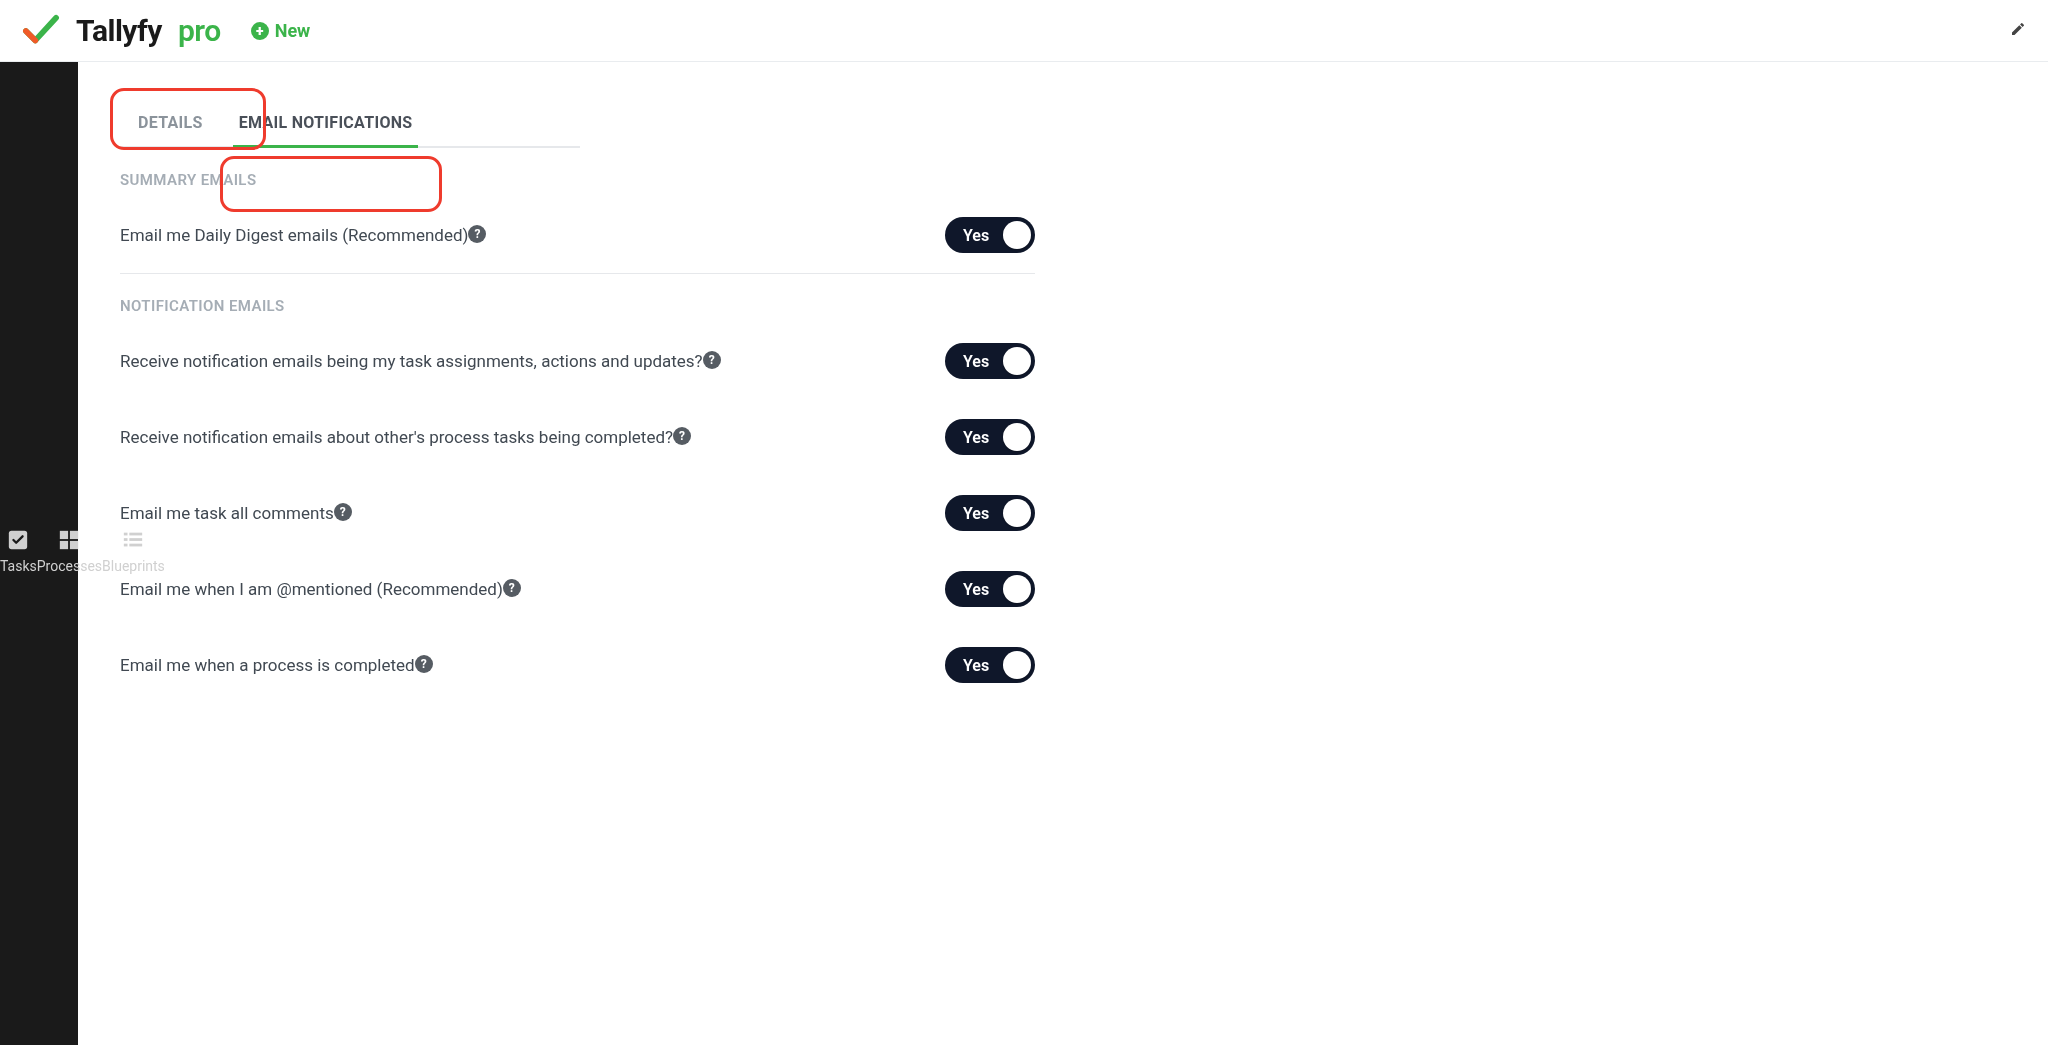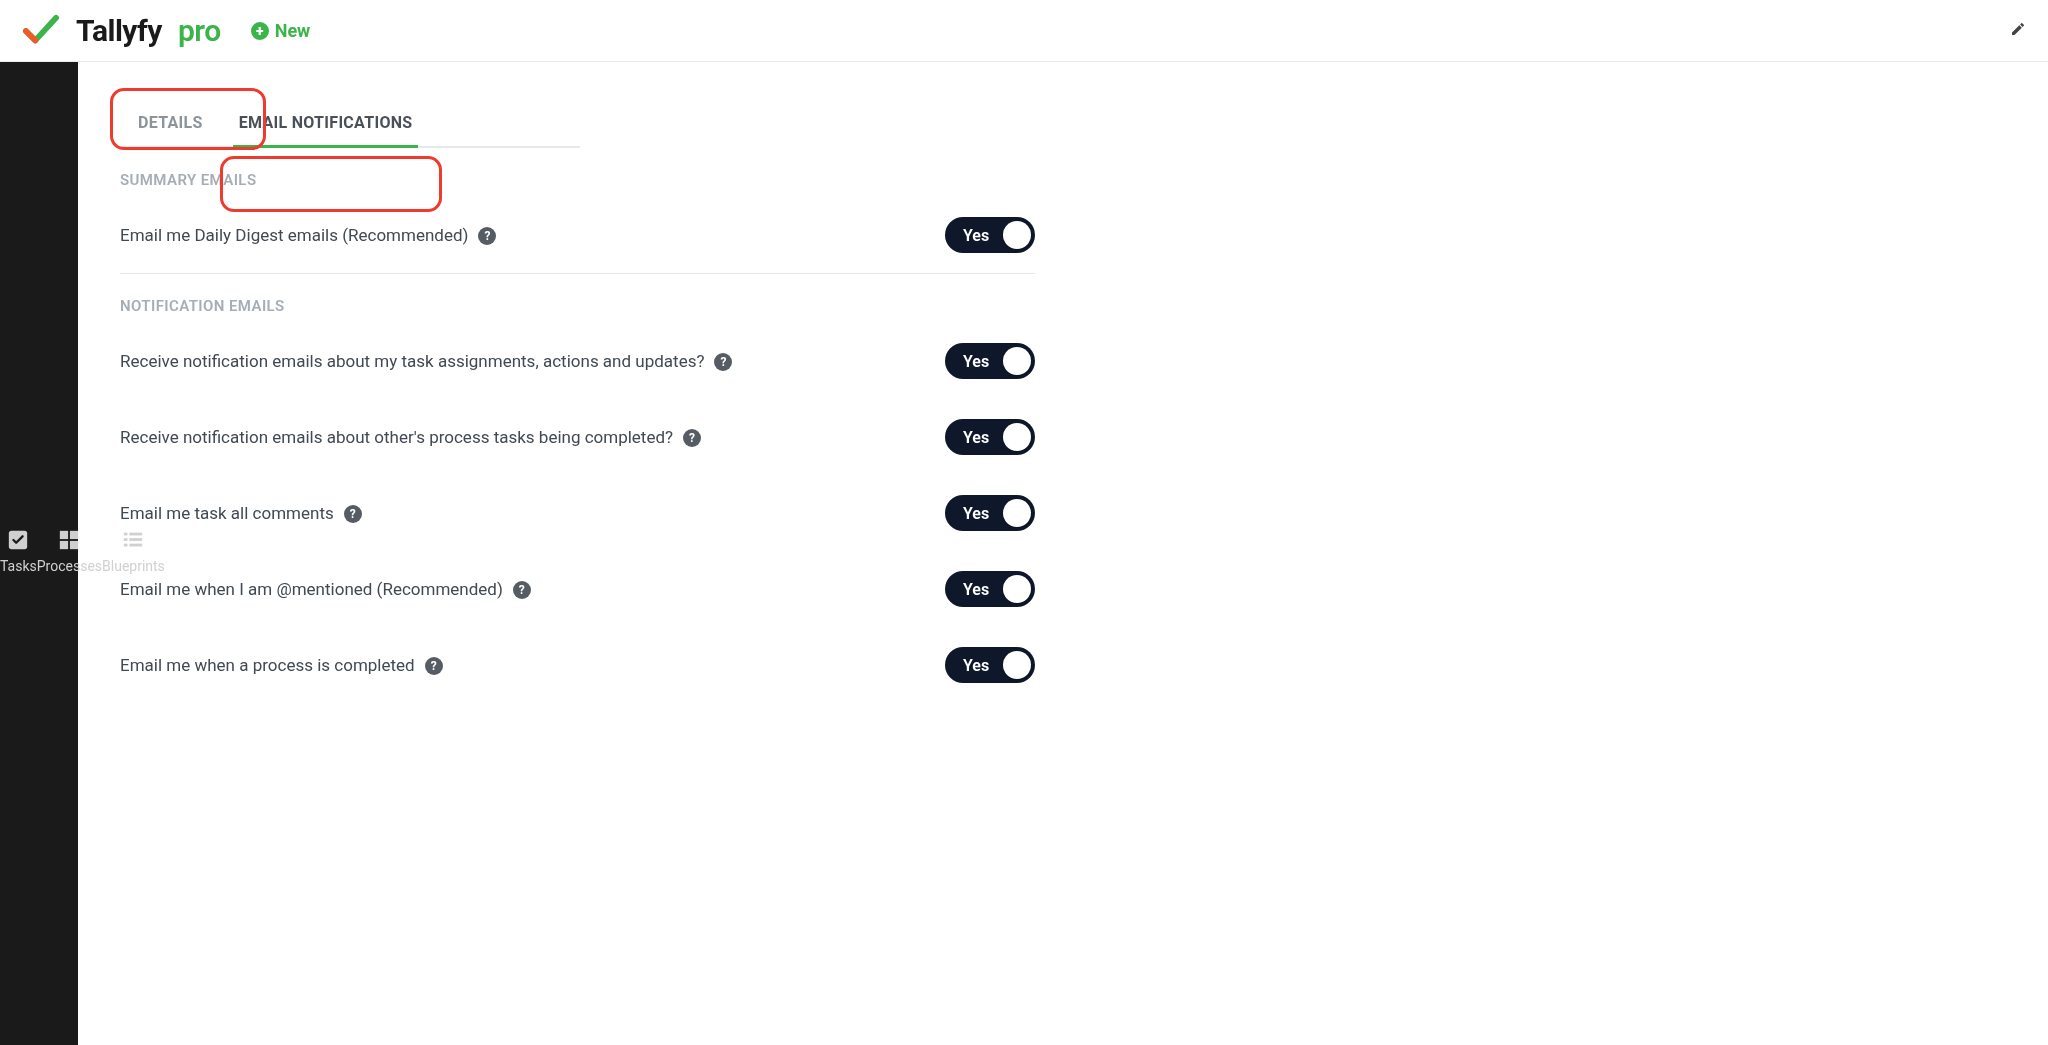--- a/index.html
+++ b/index.html
@@ -196,22 +196,22 @@
     padding: 20px 0;
     font-size: 17px;
     color: #414952;
   }
   .setting-row + .sep {
     border-bottom: 1px solid #e6e8eb;
     max-width: 915px;
   }
   .label-wrap {
     display: flex;
-    align-items: flex-end;
-    gap: 10px;
+    align-items: flex-start;
+    gap: 0;
   }
   .help-badge {
     width: 18px; height: 18px;
     border-radius: 50%;
     background: #565c63;
     color: #fff;
     font-size: 12px;
     font-weight: 700;
     display: inline-flex;
     align-items: center;
@@ -341,21 +341,21 @@
         <span class="tlabel">Yes</span>
         <span class="knob"></span>
       </div>
     </div>
     <div class="sep"></div>
 
     <div class="section-title">NOTIFICATION EMAILS</div>
 
     <div class="setting-row">
       <div class="label-wrap">
-        <span>Receive notification emails about my task assignments, actions and updates?</span>
+        <span>Receive notification emails being my task assignments, actions and updates?</span>
         <span class="help-badge">?</span>
       </div>
       <div class="toggle">
         <span class="tlabel">Yes</span>
         <span class="knob"></span>
       </div>
     </div>
 
     <div class="setting-row">
       <div class="label-wrap">

